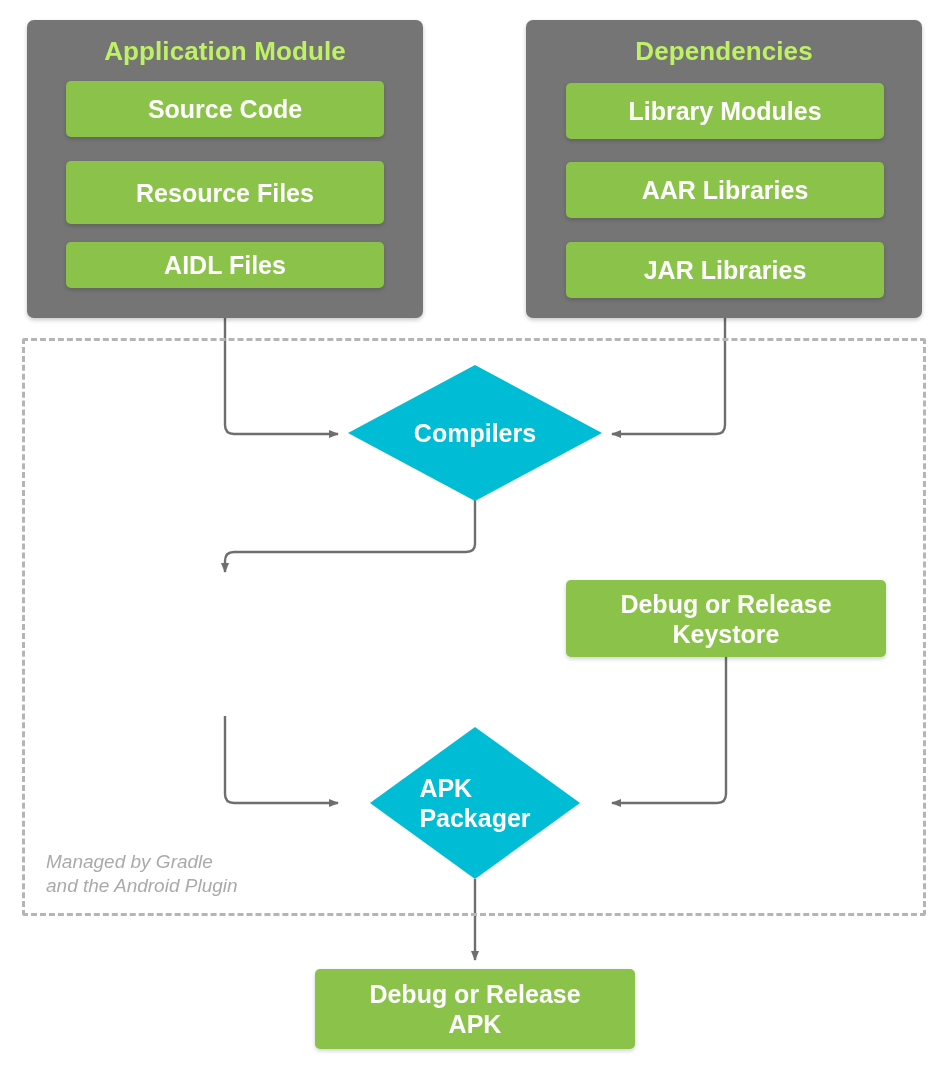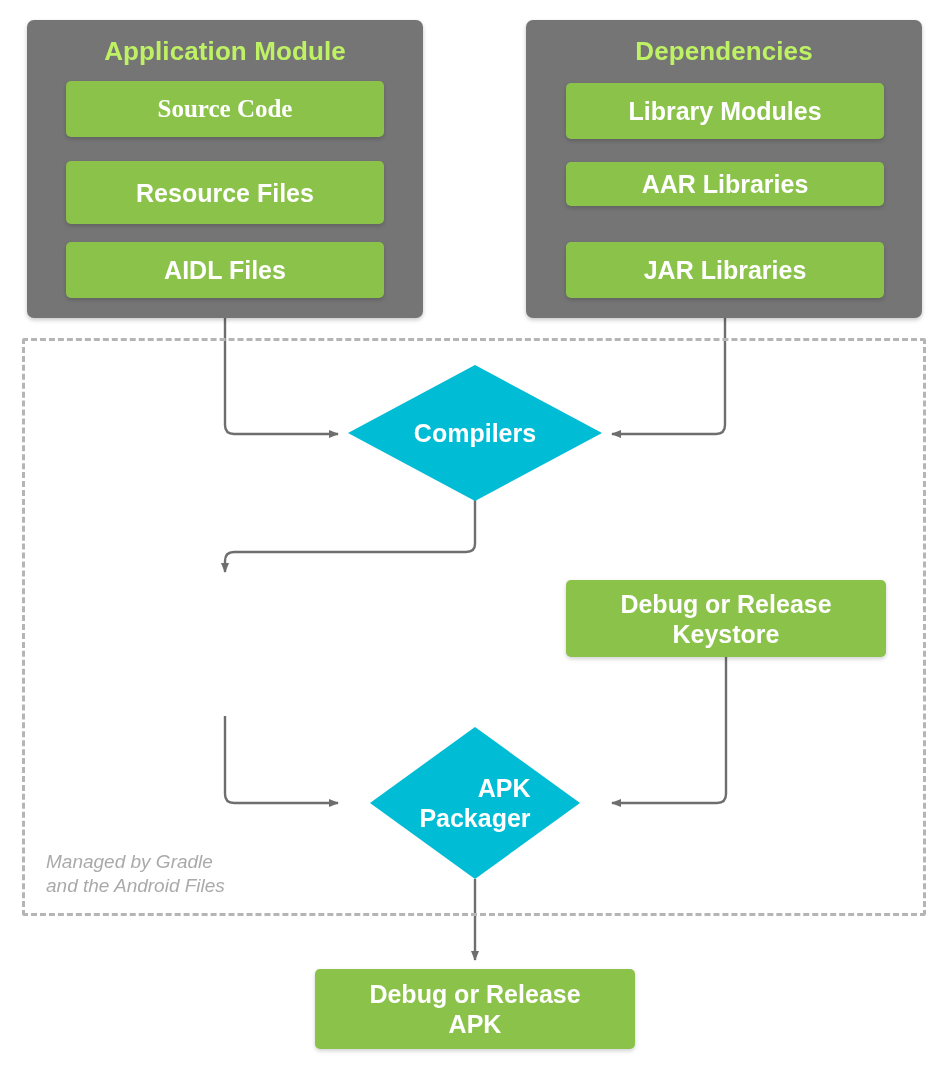--- a/index.html
+++ b/index.html
@@ -40,21 +40,21 @@
   .diamond .shape{
     position:absolute;left:0;top:0;width:100%;height:100%;
     background:#00BCD4;
     clip-path:polygon(50% 0,100% 50%,50% 100%,0 50%);
     filter:drop-shadow(0 2px 3px rgba(0,0,0,0.22));
   }
   .diamond .dlabel{
     position:absolute;left:0;top:0;width:100%;height:100%;
     display:flex;align-items:center;justify-content:center;
     color:#ffffff;font-size:25px;font-weight:bold;
-    text-align:right;line-height:30px;
+    text-align:left;line-height:30px;
   }
 
   
   .dashed-region{
     position:absolute;
     border:3px dashed #B5B5B5;
     border-radius:3px;
     box-sizing:border-box;
     background:transparent;
   }
@@ -98,34 +98,34 @@
     <path d="M225,716 L225,794 Q225,803 234,803 L338,803" fill="none" stroke="#6E6E6E" stroke-width="2.4" marker-end="url(#arrowR)"></path>
 
     <path d="M726,657 L726,794 Q726,803 717,803 L612,803" fill="none" stroke="#6E6E6E" stroke-width="2.4" marker-end="url(#arrowL)"></path>
 
     <path d="M475,879 L475,960" fill="none" stroke="#6E6E6E" stroke-width="2.4" marker-end="url(#arrowD)"></path>
   </svg>
 
   <div class="dashed-region" style="left:22px;top:338px;width:904px;height:578px;"></div>
 
   <div class="managed-note" style="left:46px;top:850px;width:300px;">Managed by Gradle
-and the Android Files</div>
+and the Android Plugin</div>
 
   <div class="group" style="left:27px;top:20px;width:396px;height:298px;">
     <div class="group-title">Application Module</div>
   </div>
-  <div class="gbox" style="left:66px;top:81px;width:318px;height:56px;font-family:Liberation Serif, serif;">Source Code</div>
+  <div class="gbox" style="left:66px;top:81px;width:318px;height:56px;">Source Code</div>
   <div class="gbox" style="left:66px;top:161px;width:318px;height:63px;">Resource Files</div>
-  <div class="gbox" style="left:66px;top:242px;width:318px;height:56px;">AIDL Files</div>
+  <div class="gbox" style="left:66px;top:242px;width:318px;height:46px;">AIDL Files</div>
 
   <div class="group" style="left:526px;top:20px;width:396px;height:298px;">
     <div class="group-title">Dependencies</div>
   </div>
   <div class="gbox" style="left:566px;top:83px;width:318px;height:56px;">Library Modules</div>
-  <div class="gbox" style="left:566px;top:162px;width:318px;height:44px;">AAR Libraries</div>
+  <div class="gbox" style="left:566px;top:162px;width:318px;height:56px;">AAR Libraries</div>
   <div class="gbox" style="left:566px;top:242px;width:318px;height:56px;">JAR Libraries</div>
 
   <div class="diamond" style="left:348px;top:365px;width:254px;height:136px;">
     <div class="shape"></div>
     <div class="dlabel">Compilers</div>
   </div>
 
 
   <div class="gbox" style="left:566px;top:580px;width:320px;height:77px;white-space:pre-line;">Debug or Release
 Keystore</div>

